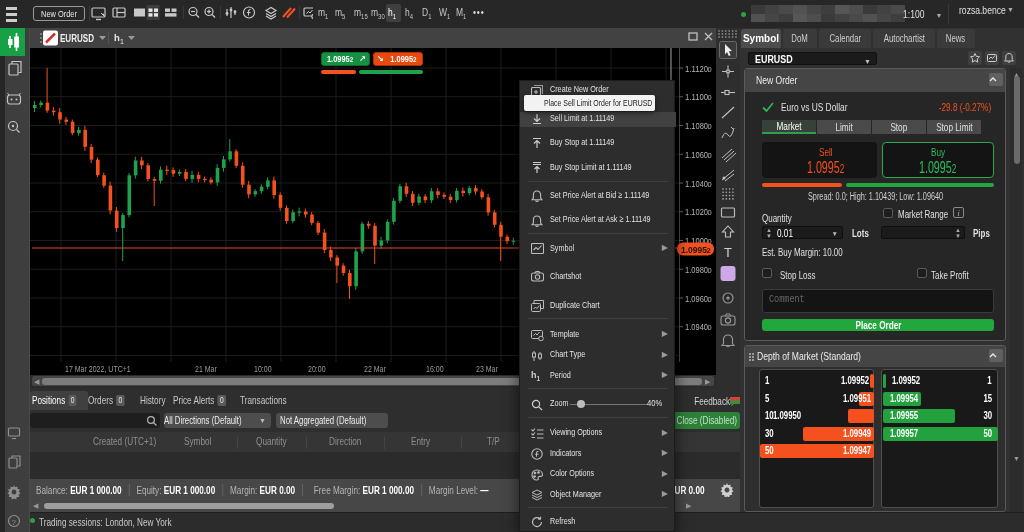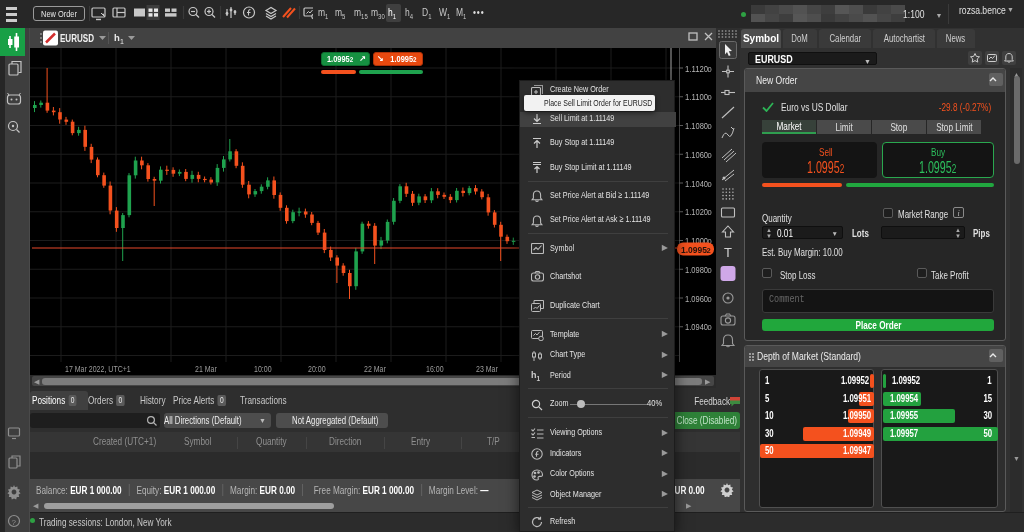--- a/index.html
+++ b/index.html
@@ -538,21 +538,21 @@
 <div class="btab" style="left:110px;">History</div>
 <div class="btab" style="left:143px;">Price Alerts<span class="badge">0</span></div>
 <div class="btab" style="left:210px;">Transactions</div>
 
 <div style="position:absolute;left:0px;top:25px;width:130px;height:15px;background:#1e1e1e;border-radius:3px;"></div>
 <svg style="position:absolute;left:116px;top:27px;" width="12" height="12" viewBox="0 0 12 12" fill="none" stroke="#b5b5b5" stroke-width="1.2">
         <circle cx="5" cy="5" r="3.4"></circle>
         <line x1="7.6" y1="7.6" x2="10.5" y2="10.5"></line>
       </svg>
 <div style="position:absolute;left:134px;top:25px;width:107px;height:15px;background:#4d4d4d;border-radius:3px;color:#ececec;font-size:10px;line-height:15px;padding-left:0px;"><span class="t">All Directions (Default)</span><span style="position:absolute;right:5px;font-size:7px;color:#bbb;">▼</span></div>
-<div style="position:absolute;left:246px;top:25px;width:112px;height:15px;background:#4d4d4d;border-radius:3px;color:#ececec;font-size:10px;line-height:15px;padding-left:16px;"><span class="t">Not Aggregated (Default)</span><span style="position:absolute;right:5px;font-size:7px;color:#bbb;">▼</span></div>
+<div style="position:absolute;left:246px;top:25px;width:112px;height:15px;background:#4d4d4d;border-radius:3px;color:#ececec;font-size:10px;line-height:15px;padding-left:4px;"><span class="t">Not Aggregated (Default)</span><span style="position:absolute;right:5px;font-size:7px;color:#bbb;">▼</span></div>
 
 <div style="position:absolute;left:0;top:44px;width:710px;height:20px;background:#353535;"></div>
 <div class="thdr" style="left:63px;">Created (UTC+1)</div>
 <div class="thdr" style="left:154px;"><span>Symbol</span></div>
 <div class="thdr" style="left:226px;">Quantity</div>
 <div class="thdr" style="left:299px;">Direction</div>
 <div class="thdr" style="left:381px;">Entry</div>
 <div class="thdr" style="left:457px;">T/P</div>
 <div class="bsep" style="left:207px;"></div>
       <div class="bsep" style="left:276px;"></div>
@@ -630,20 +630,21 @@
 <div style="position:absolute;left:17px;top:73px;width:115px;height:36px;background:#141414;border-radius:4px;text-align:center;padding-left:12px;">
           <div style="color:#f4511e;font-size:10.5px;margin-top:4px;"><span class="tc">Sell</span></div>
           <div style="color:#f4511e;font-size:17px;margin-top:0px;"><span class="tc" style="transform:scaleX(.63);">1.0995<span style="font-size:13px;">2</span></span></div>
         </div>
 <div style="position:absolute;left:137px;top:73px;width:112px;height:36px;background:#141414;border:1px solid #2aa84f;border-radius:4px;text-align:center;">
           <div style="color:#2dbf5d;font-size:10.5px;margin-top:3px;"><span class="tc">Buy</span></div>
           <div style="color:#2dbf5d;font-size:17px;margin-top:0px;"><span class="tc" style="transform:scaleX(.63);">1.0995<span style="font-size:13px;">2</span></span></div>
         </div>
 <div style="position:absolute;left:17px;top:114px;width:80px;height:4px;background:#f4511e;border-radius:2px;"></div>
 <div style="position:absolute;left:101px;top:114px;width:148px;height:4px;background:#21a73f;border-radius:2px;"></div>
+<div style="position:absolute;left:0;top:122px;width:262px;text-align:center;font-size:10px;color:#d0d0d0;"><span class="tc" style="transform:scaleX(.73);">Spread: 0.0; High: 1.10439; Low: 1.09640</span></div>
 <div class="lbl" style="left:17px;top:143px;">Quantity</div>
 <div class="cb" style="left:138px;top:139px;"></div>
 <div class="lbl" style="left:153px;top:139px;">Market Range</div>
 <div style="position:absolute;left:208px;top:138px;width:11px;height:11px;border:1px solid #8a8a8a;border-radius:2px;color:#bbb;font-size:8px;font-style:italic;text-align:center;line-height:11px;font-family:'Liberation Serif',serif;">i</div>
 <div style="position:absolute;left:17px;top:157px;width:81px;height:13px;background:#1b1b1b;border:1px solid #0f0f0f;border-radius:2px;">
           <span style="position:absolute;left:3px;top:0px;font-size:6px;color:#aaa;">▲</span>
           <span style="position:absolute;left:3px;top:6px;font-size:6px;color:#aaa;">▼</span>
           <span style="position:absolute;left:14px;top:0px;font-size:10.5px;color:#fff;"><span class="t">0.01</span></span>
           <span style="position:absolute;right:4px;top:3px;font-size:6.5px;color:#bbb;">▼</span>
         </div>
@@ -678,21 +679,21 @@
 <div style="position:absolute;left:14px;top:23px;width:115px;height:139px;background:#191919;border:1px solid #4f4f4f;border-radius:3px;"></div>
 <div style="position:absolute;left:136px;top:23px;width:117px;height:139px;background:#191919;border:1px solid #4f4f4f;border-radius:3px;"></div>
 <div style="position:absolute;left:125px;top:28px;width:4px;height:14px;background:#f4511e;border-radius:2px;"></div>
 <div class="dr" style="left:20px;top:28px;"><span>1</span></div>
 <div class="dr r" style="left:20px;top:28px;width:104px;text-align:right;"><span>1.09952</span></div>
 <div style="position:absolute;left:114px;top:45.5px;width:15px;height:14px;background:#f4511e;border-radius:2px;"></div>
 <div class="dr" style="left:20px;top:45.5px;"><span>5</span></div>
 <div class="dr r" style="left:20px;top:45.5px;width:106px;text-align:right;"><span>1.09951</span></div>
 <div style="position:absolute;left:103px;top:63px;width:26px;height:14px;background:#f4511e;border-radius:2px;"></div>
 <div class="dr" style="left:20px;top:63px;"><span>10</span></div>
-<div class="dr r" style="left:20px;top:63px;width:106px;text-align:right;"><span>1.09950</span></div>
+<div class="dr r" style="left:20px;top:63px;width:106px;"><span>1.09950</span></div>
 <div style="position:absolute;left:58px;top:80.5px;width:71px;height:14px;background:#f4511e;border-radius:2px;"></div>
 <div class="dr" style="left:20px;top:80.5px;"><span>30</span></div>
 <div class="dr r" style="left:20px;top:80.5px;width:106px;text-align:right;"><span>1.09949</span></div>
 <div style="position:absolute;left:15px;top:98px;width:114px;height:14px;background:#f4511e;border-radius:2px;"></div>
 <div class="dr" style="left:20px;top:98px;"><span>50</span></div>
 <div class="dr r" style="left:20px;top:98px;width:106px;text-align:right;"><span>1.09947</span></div>
 <div style="position:absolute;left:138px;top:28px;width:3px;height:14px;background:#23a13f;border-radius:2px;"></div>
 <div class="dr" style="left:147px;top:28px;"><span>1.09952</span></div>
 <div class="dr r" style="left:145px;top:28px;width:102px;text-align:right;"><span>1</span></div>
 <div style="position:absolute;left:138px;top:45.5px;width:38px;height:14px;background:#23a13f;border-radius:2px;"></div>

